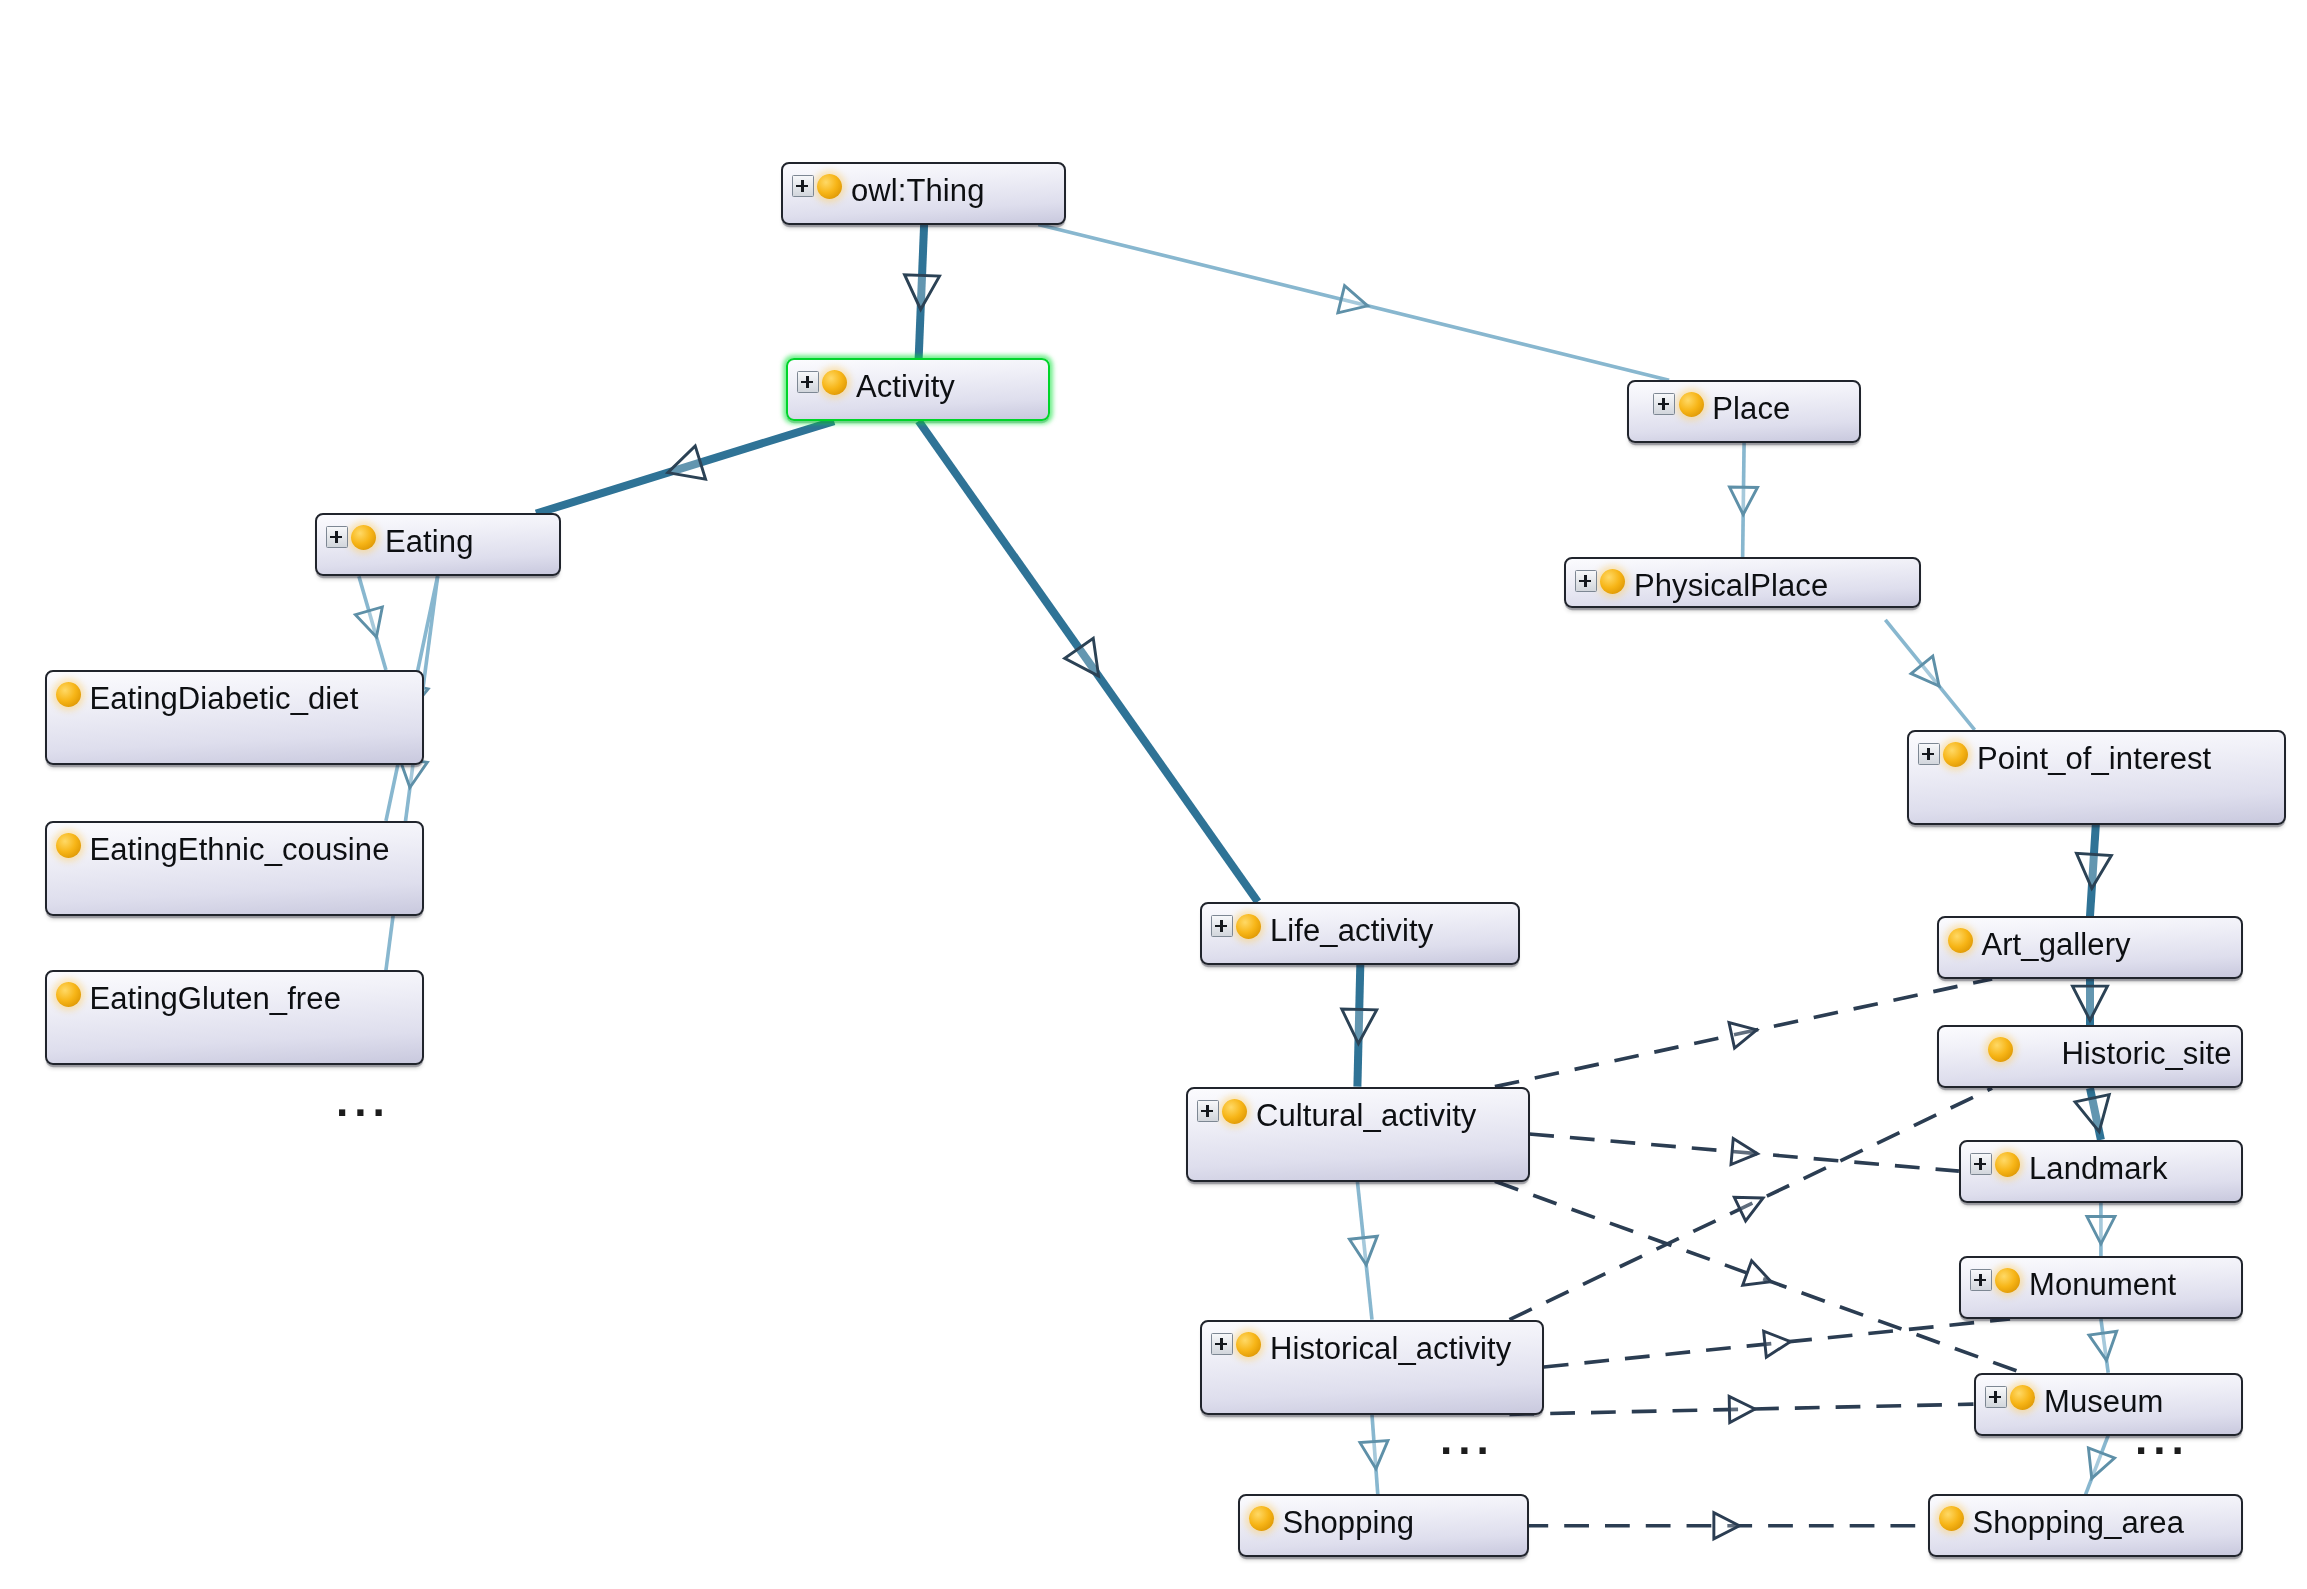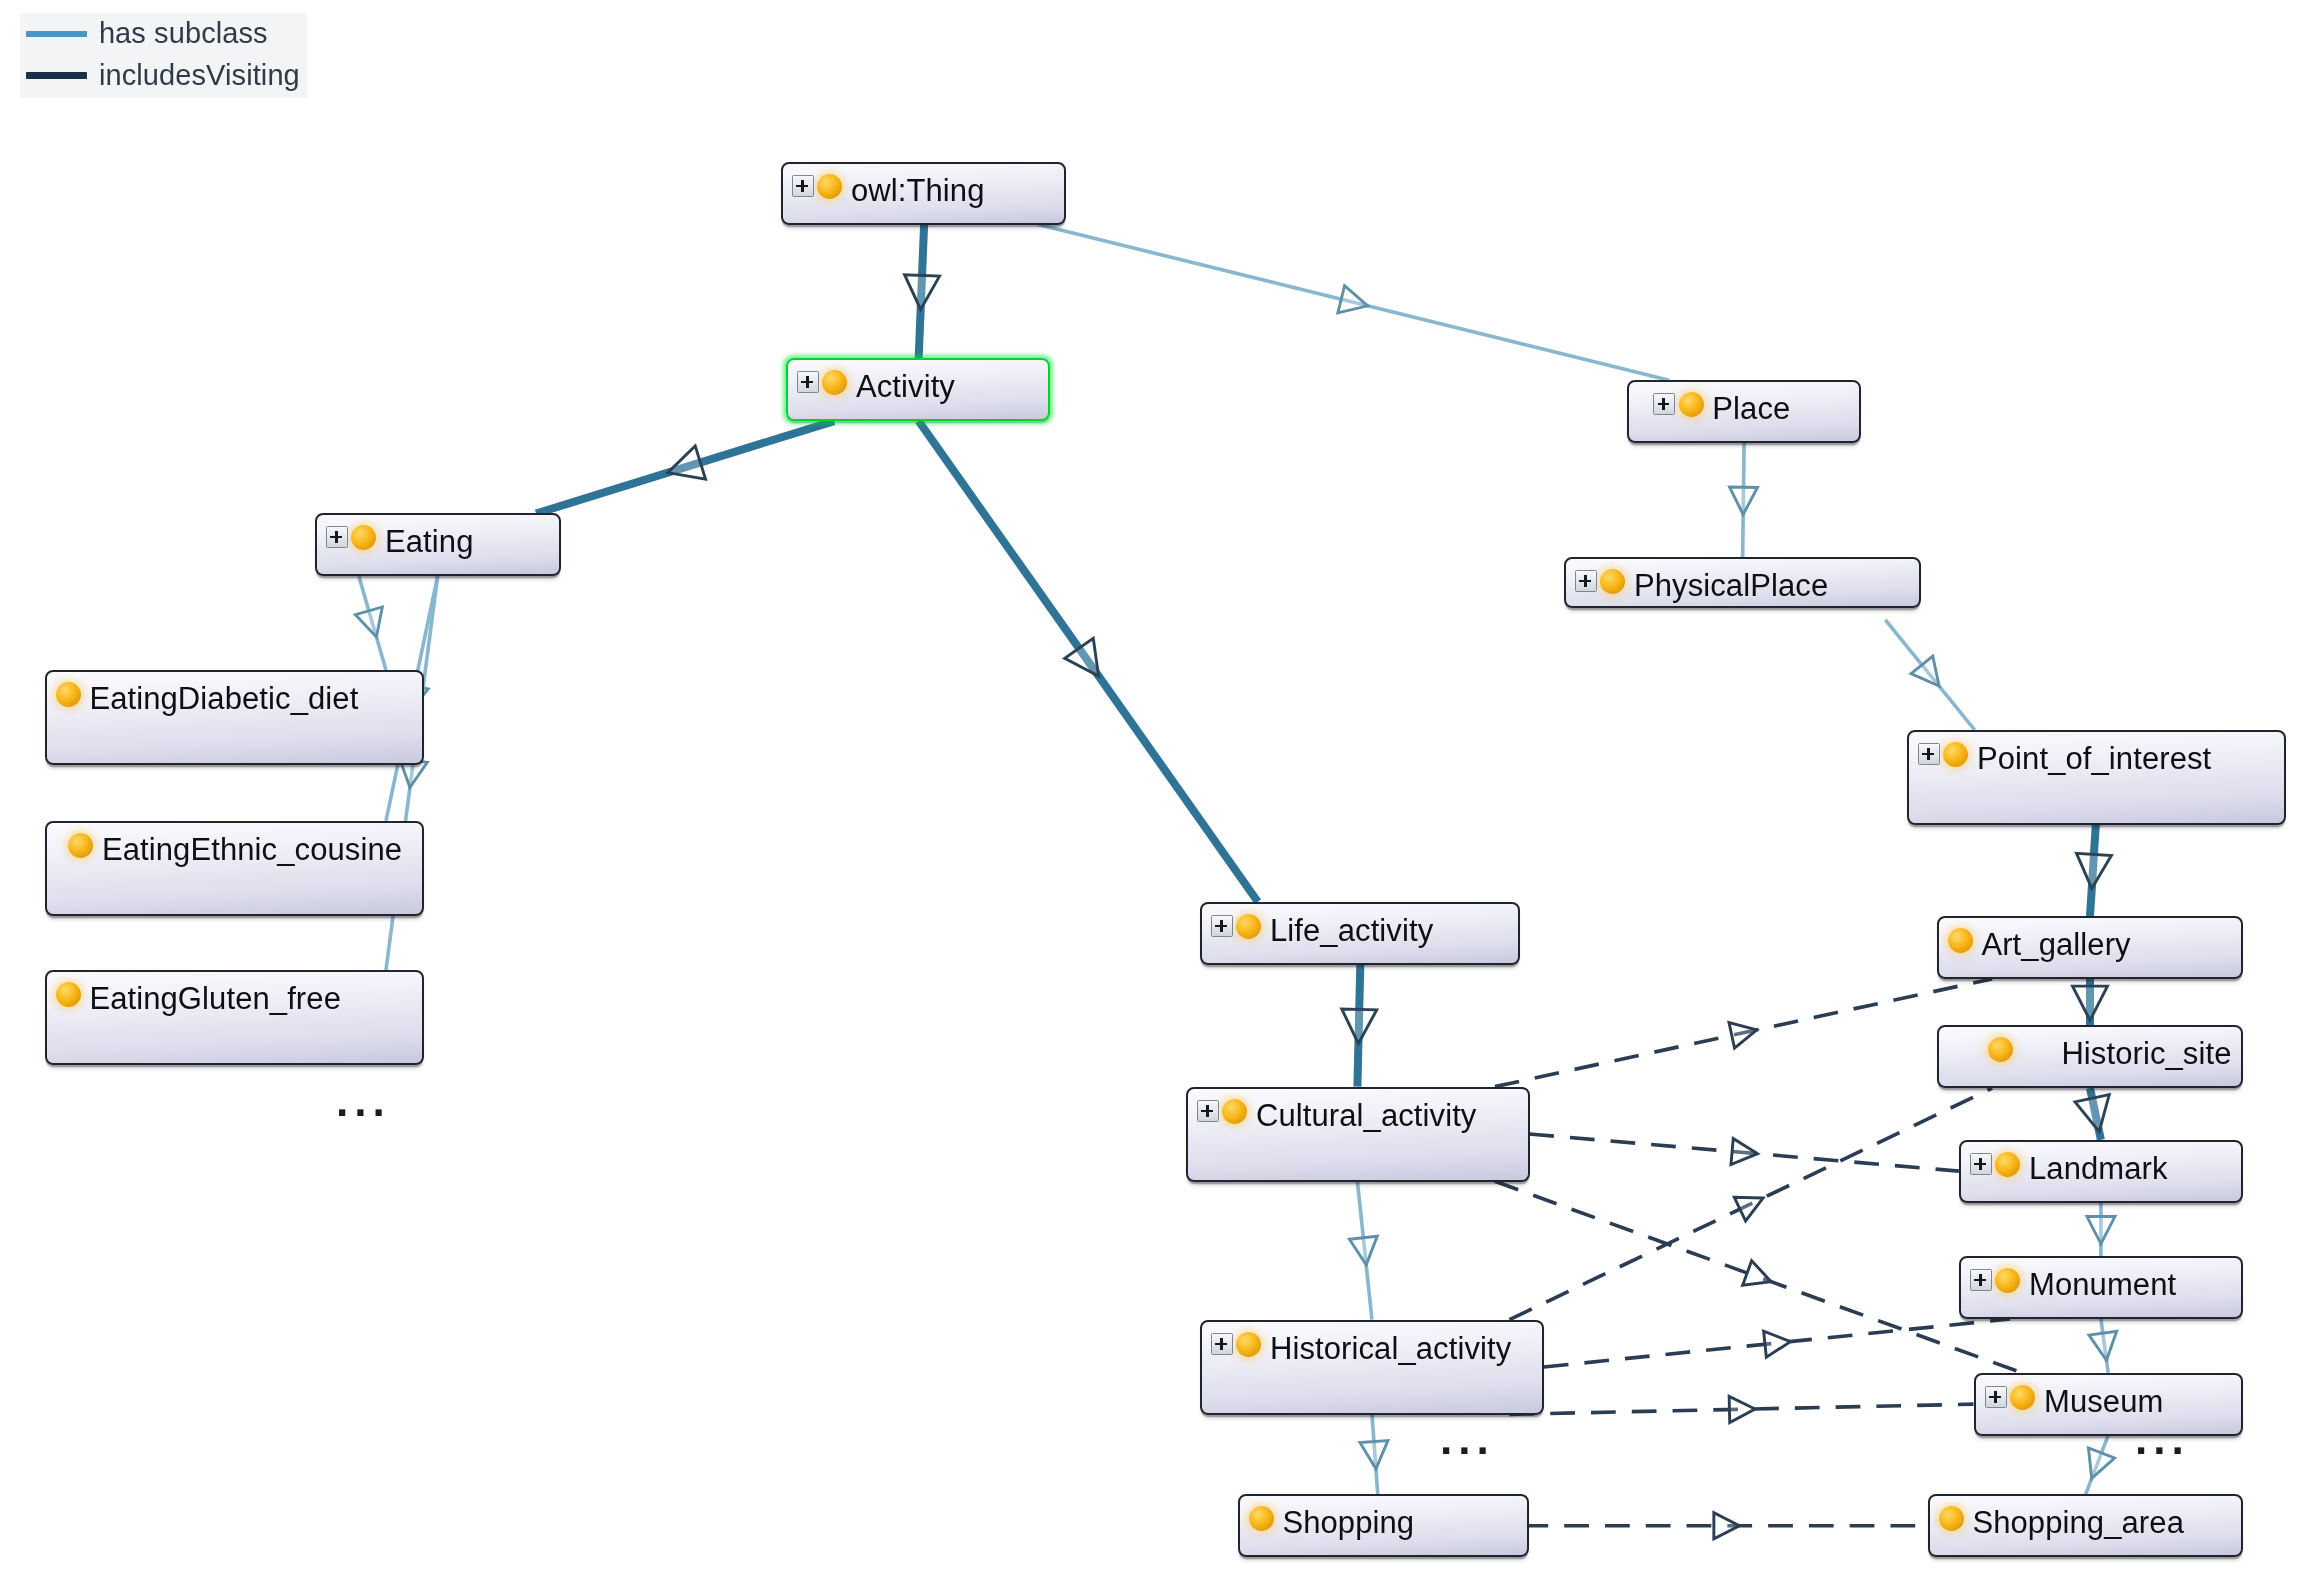--- a/index.html
+++ b/index.html
@@ -183,30 +183,20 @@
       <g>
         <line x1="2072.8" y1="1942" x2="2710" y2="1928" stroke="#2b3d52" stroke-width="5" stroke-linecap="butt" stroke-dasharray="34 22"></line>
         <polygon points="18.6,0 -16.5,-18 -16.5,18" fill="#ffffff" fill-opacity="0.25" stroke="#2b3d52" stroke-width="4" transform="translate(2391.4,1935) rotate(-1.258650153776992)"></polygon>
       </g>
       <g>
         <line x1="2092" y1="2095" x2="2648" y2="2095" stroke="#2b3d52" stroke-width="5" stroke-linecap="butt" stroke-dasharray="34 22"></line>
         <polygon points="18.6,0 -16.5,-18 -16.5,18" fill="#ffffff" fill-opacity="0.25" stroke="#2b3d52" stroke-width="4" transform="translate(2370,2095) rotate(0)"></polygon>
       </g>
     </svg>
 
-  <div id="legend">
-    <div class="legend-row">
-      <span class="legend-swatch" style="background:#4a95c4"></span>
-      <span class="legend-label">has subclass</span>
-    </div>
-    <div class="legend-row">
-      <span class="legend-swatch" style="background:#1b2f49"></span>
-      <span class="legend-label">includesVisiting</span>
-    </div>
-  </div>
 
   <div id="nodes-layer">
       <div class="node" style="left: 781px; top: 162px; width: 285px; height: 63px;">
         <span class="expander"></span>
         <span class="dot"></span>
         <span class="node-label">owl:Thing</span>
       </div>
       <div class="node selected" style="left: 786px; top: 358px; width: 264px; height: 63px;">
         <span class="expander"></span>
         <span class="dot"></span>
@@ -230,21 +220,21 @@
       <div class="node" style="left: 45px; top: 670px; width: 379px; height: 95px;">
         <span class="expander hidden"></span>
         <span class="dot"></span>
         <span class="node-label">EatingDiabetic_diet</span>
       </div>
       <div class="node" style="left: 1907px; top: 730px; width: 379px; height: 95px;">
         <span class="expander"></span>
         <span class="dot"></span>
         <span class="node-label">Point_of_interest</span>
       </div>
-      <div class="node" style="left: 45px; top: 821px; width: 379px; height: 95px; justify-content: center;">
+      <div class="node" style="left: 45px; top: 821px; width: 379px; height: 95px;">
         <span class="expander hidden"></span>
         <span class="dot"></span>
         <span class="node-label">EatingEthnic_cousine</span>
       </div>
       <div class="node" style="left: 1200px; top: 902px; width: 320px; height: 63px;">
         <span class="expander"></span>
         <span class="dot"></span>
         <span class="node-label">Life_activity</span>
       </div>
       <div class="node" style="left: 1937px; top: 916px; width: 306px; height: 63px;">

